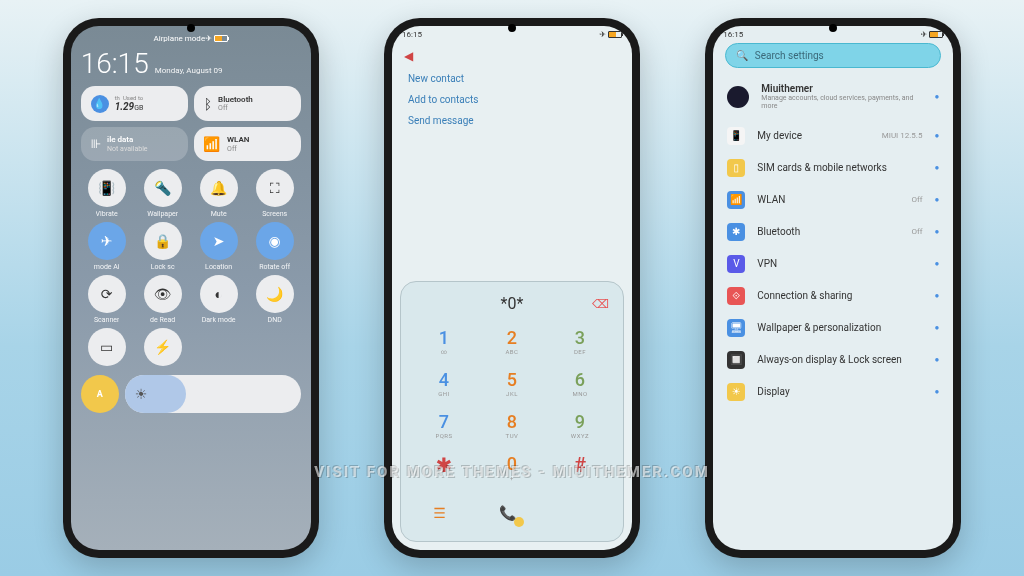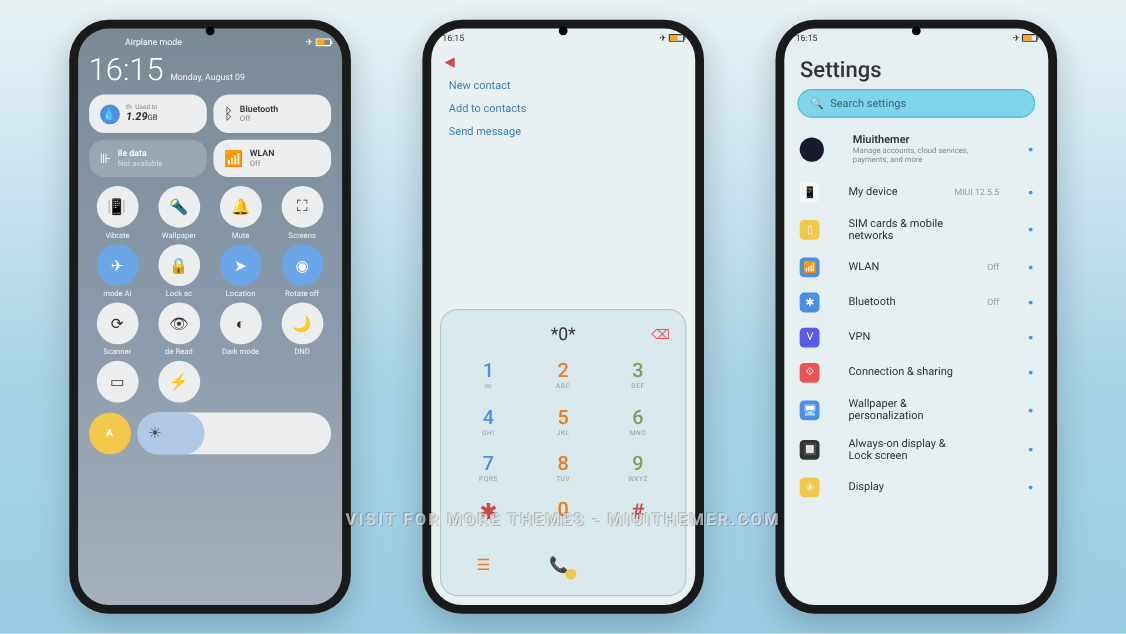--- a/index.html
+++ b/index.html
@@ -53,21 +53,21 @@
     z-index: 50;
   }
   
   .cc {
     background: linear-gradient(to bottom, #7a8a95, #8a9aaa, #a5b0ba);
     height: 100%;
     padding: 8px 10px;
     color: #fff;
     font-size: 9px;
   }
-  .cc-status { display: flex; justify-content: space-between; align-items: center; font-size: 8px; margin-bottom: 4px; margin-left: 33px; }
+  .cc-status { display: flex; justify-content: center; align-items: center; font-size: 8px; margin-bottom: 4px; }
   .cc-time-row { display: flex; align-items: baseline; gap: 6px; margin-bottom: 6px; }
   .cc-time { font-size: 28px; font-weight: 300; }
   .cc-date { font-size: 8px; opacity: 0.9; }
   .cc-tiles { display: grid; grid-template-columns: 1fr 1fr; gap: 6px; margin-bottom: 8px; }
   .cc-tile { background: #ecedef; border-radius: 14px; padding: 8px 10px; color: #333; display: flex; align-items: center; gap: 6px; }
   .cc-tile.dark { background: rgba(255,255,255,0.2); color: #fff; }
   .cc-tile .ic { width: 18px; height: 18px; border-radius: 50%; background: #4a90e2; color:#fff; display:flex; align-items:center; justify-content:center; font-size:10px; flex-shrink:0; }
   .cc-tile .txt { line-height: 1.2; }
   .cc-tile .lbl { font-size: 8px; font-weight: 600; }
   .cc-tile .sub { font-size: 7px; color: #888; }
@@ -110,21 +110,21 @@
   .menu-ic { color:#e67e22; font-size:14px; }
   .call-btn { width:36px; height:36px; border-radius:50%; background:transparent; display:flex; align-items:center; justify-content:center; position:relative; }
   .call-btn::before { content:'📞'; font-size:14px; filter: hue-rotate(60deg); }
   .call-dot { position:absolute; right:2px; bottom:4px; width:10px; height:10px; background:#f2c84b; border-radius:50%; }
   
   .settings { background:#e5eef1; height:100%; color:#333; overflow:hidden; }
   .set-status { display:flex; justify-content:space-between; align-items:center; padding:4px 10px; font-size:8px; }
   .set-title { font-size:20px; font-weight:500; padding:8px 14px 6px; }
   .search { margin:0 12px 8px; background:#7fd4e8; border:1px solid #4ab8d0; border-radius:16px; padding:6px 10px; display:flex; align-items:center; gap:6px; color:#3a6878; font-size:10px; }
   .set-list { padding:0 12px; display:flex; flex-direction:column; gap:2px; }
-  .set-item { display:flex; align-items:center; gap:26px; padding:7px 2px; }
+  .set-item { display:flex; align-items:center; gap:12px; padding:7px 2px; }
   .set-ic { width:18px; height:18px; border-radius:4px; display:flex; align-items:center; justify-content:center; font-size:10px; color:#fff; flex-shrink:0; }
   .set-lbl { flex:1; font-size:10px; }
   .set-sub { font-size:7px; color:#888; line-height:1.2; }
   .set-val { font-size:8px; color:#999; }
   .set-ar { color:#4a90e2; font-size:8px; }
   .avatar { width:22px; height:22px; border-radius:50%; background:#1a1a2e; flex-shrink:0; }
 </style>
 </head>
 <body>
 
@@ -326,21 +326,20 @@
 
 <div class="phone">
   <div class="notch"></div>
   <div class="screen settings">
     <div class="set-status">
       <span>16:15</span>
       <span class="battery-ic">✈ <span class="batt">
             <span class="batt-fill"></span>
           </span></span>
     </div>
-    <div class="set-title">Settings</div>
     <div class="search">
       <span>🔍</span>
       <span>Search settings</span>
     </div>
     <div class="set-list">
       <div class="set-item">
         <div class="avatar"></div>
         <div style="flex:1">
           <div class="set-lbl" style="font-weight:600">Miuithemer</div>
           <div class="set-sub">Manage accounts, cloud services, payments, and more</div>

